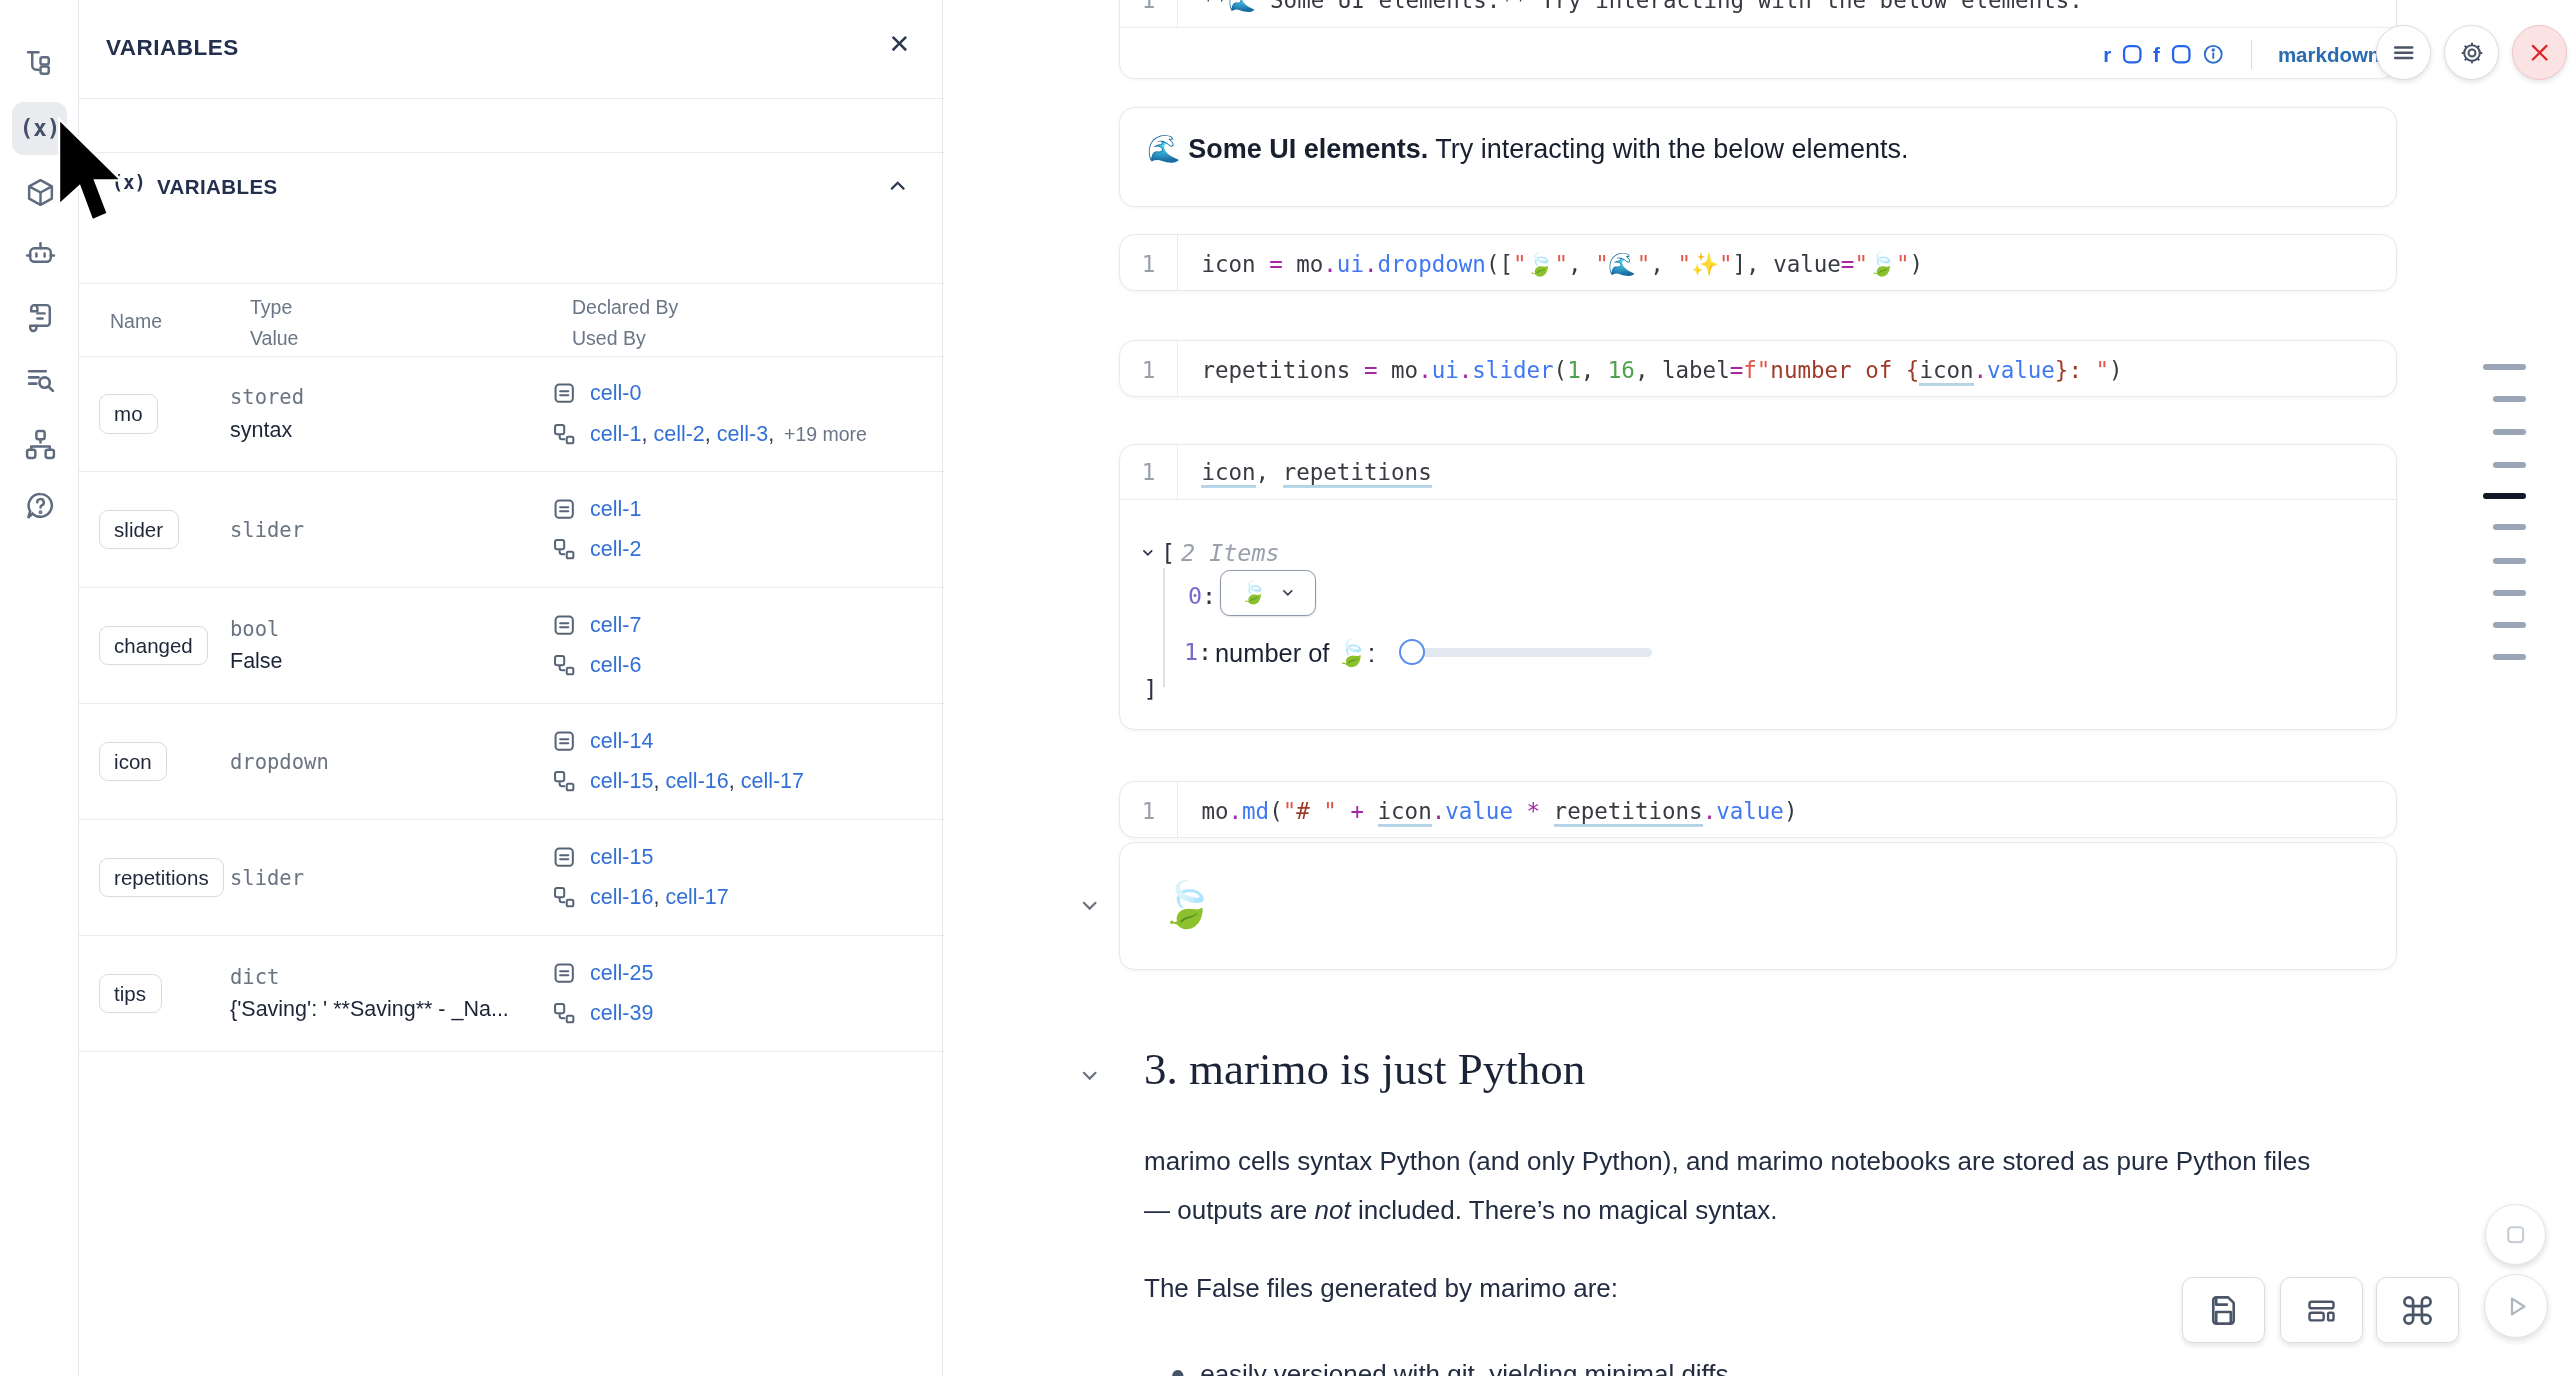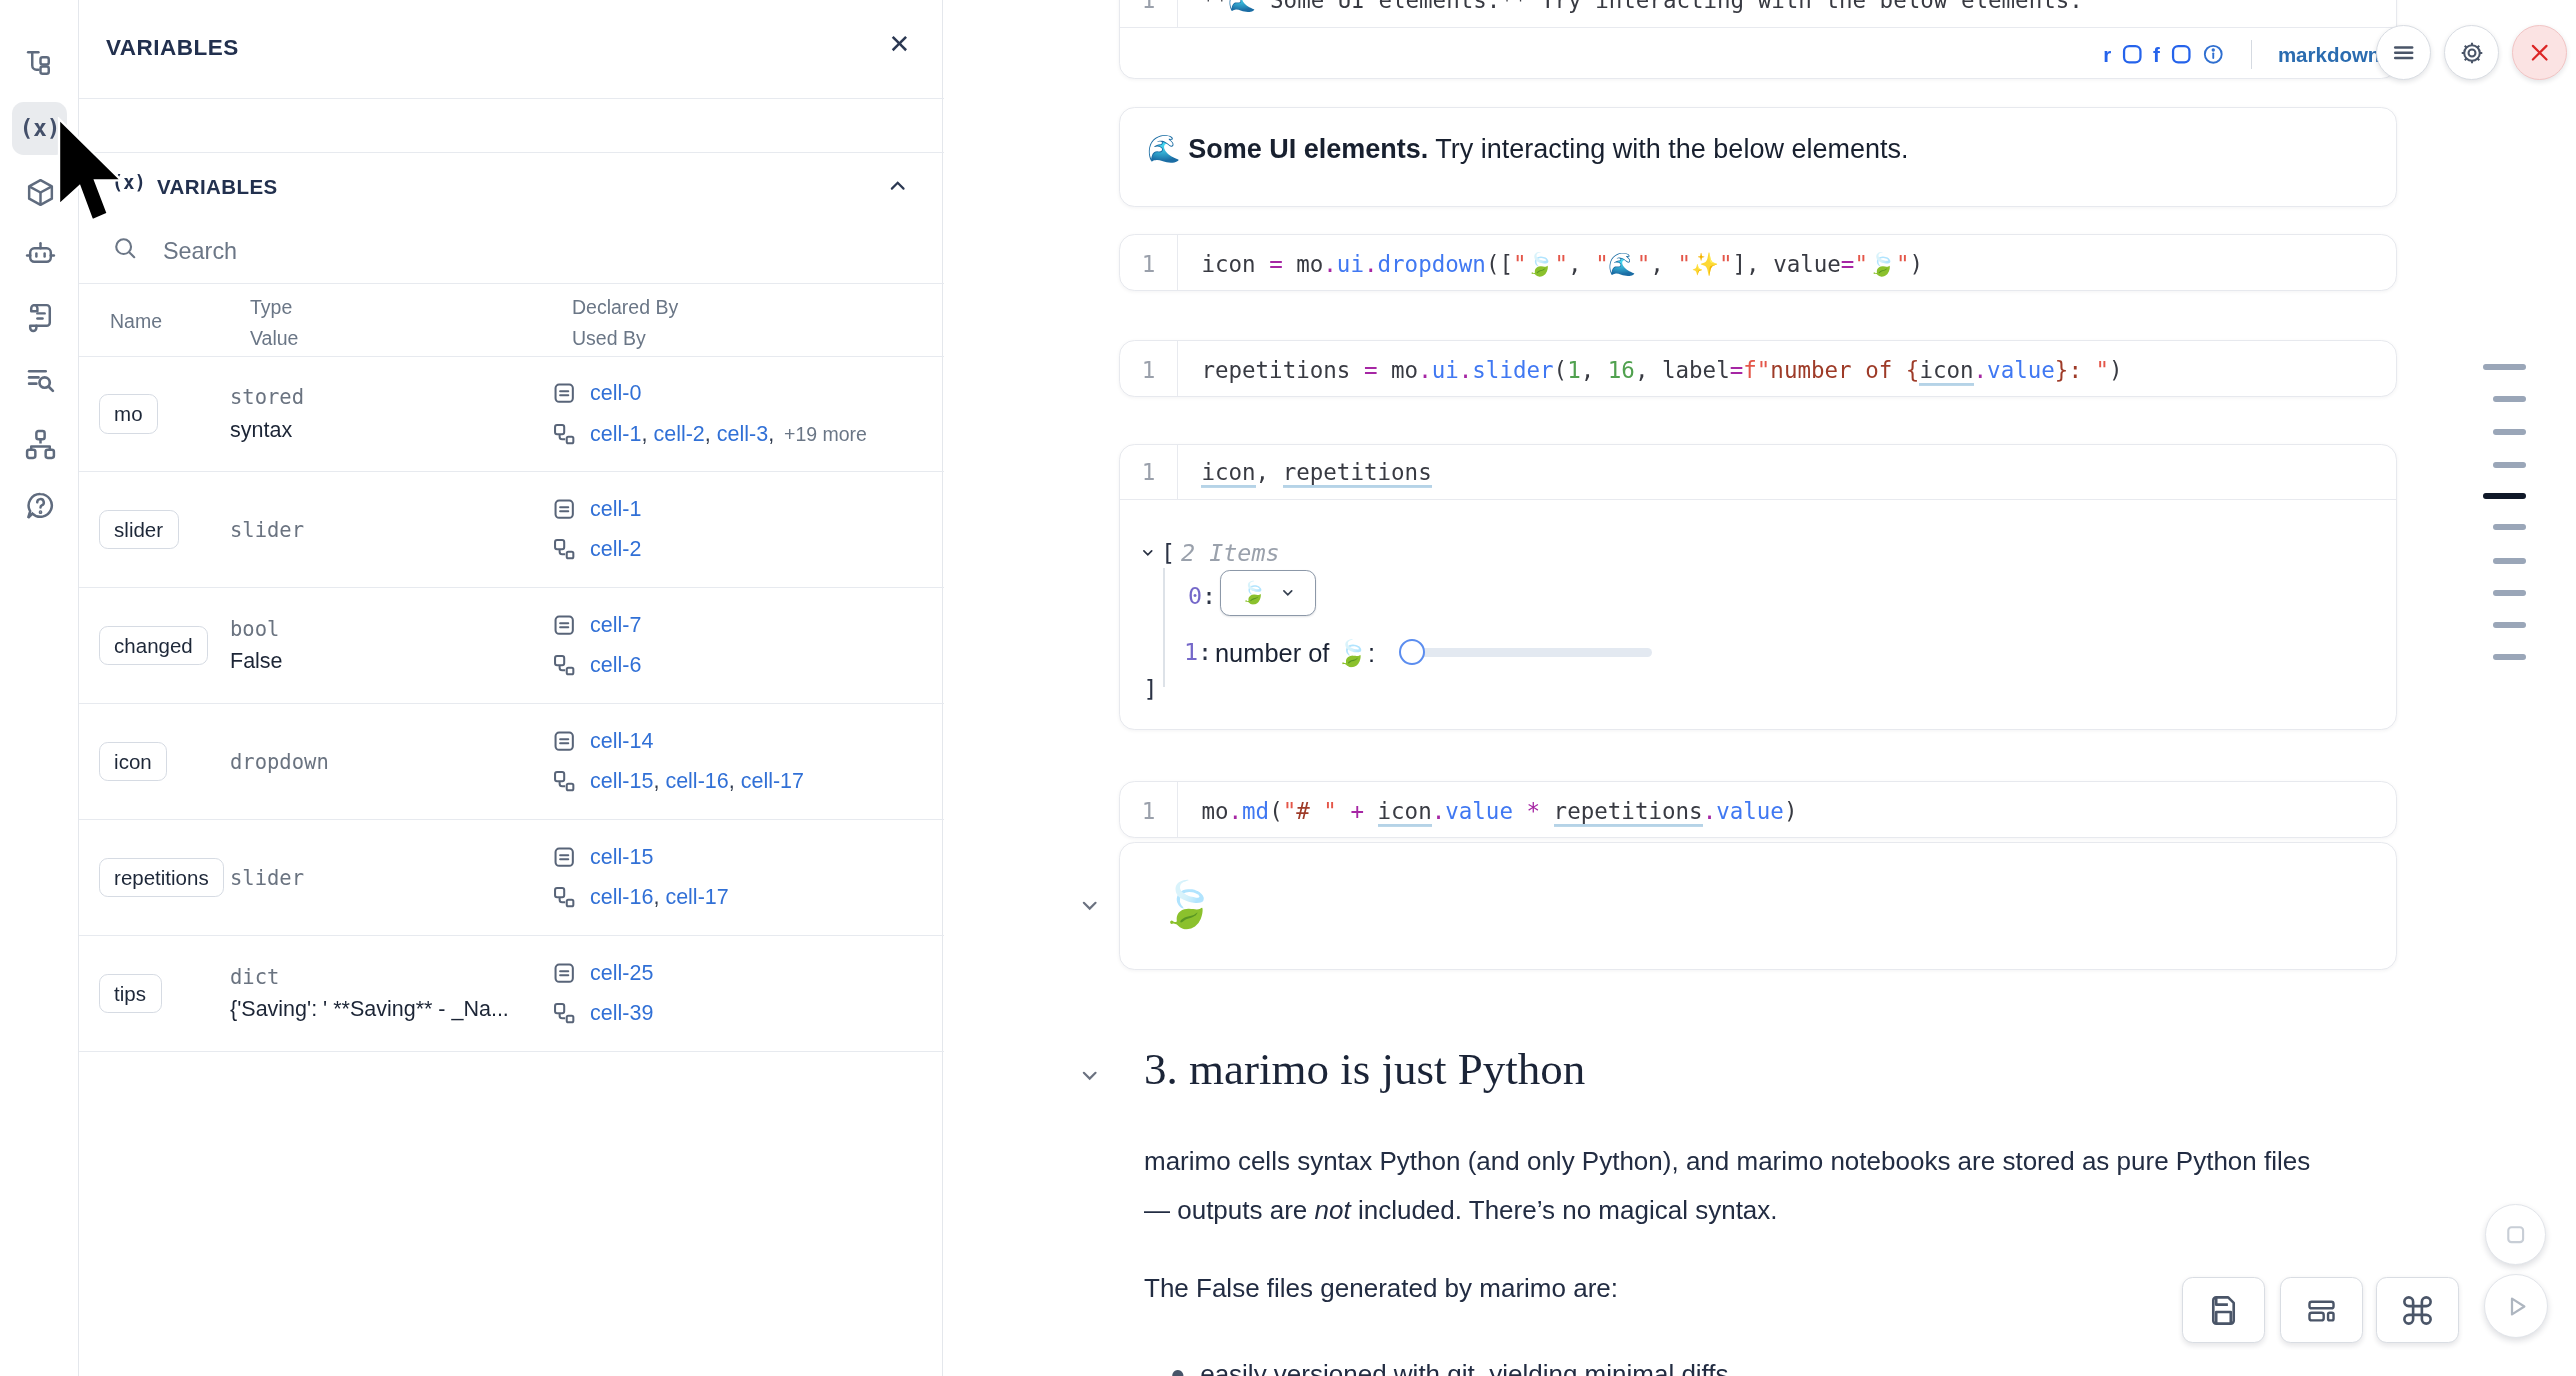--- a/index.html
+++ b/index.html
@@ -194,29 +194,20 @@
         <span style="font-family:'DejaVu Sans Mono',monospace;font-size:18.6px;color:#22304e;font-weight:bold;">(x)</span>
       </span>
       <span class="acc-label" style="top:23.4px;">VARIABLES</span>
       <span class="acc-chev" style="top:21.5px;">
         <svg width="23.4" height="23.4" viewBox="0 0 24 24" fill="none" stroke="#2b3852" stroke-width="2.2" stroke-linecap="round">
             <polyline points="6 15 12 9 18 15"></polyline>
           </svg>
       </span>
     </div>
 
-    <div class="search-row">
-      <span style="position:absolute;left:33px;top:15.6px;">
-        <svg width="25.4" height="25.4" viewBox="0 0 24 24" fill="none" stroke="#6b7686" stroke-width="2">
-            <circle cx="11" cy="11" r="7"></circle>
-            <path d="M16.5 16.5 L21 21" stroke-linecap="round"></path>
-          </svg>
-      </span>
-      <input class="search-input" placeholder="Search" style="">
-    </div>
     <div class="pdiv" style="top:283px;"></div>
 
     <div class="thead">
       <span class="abs" style="left:31px;top:27px;">Name</span>
       <span class="abs" style="left:171px;top:12.7px;">Type</span>
       <span class="abs" style="left:171px;top:44px;">Value</span>
       <span class="abs" style="left:493px;top:12.7px;">Declared By</span>
       <span class="abs" style="left:493px;top:44px;">Used By</span>
     </div>
 

